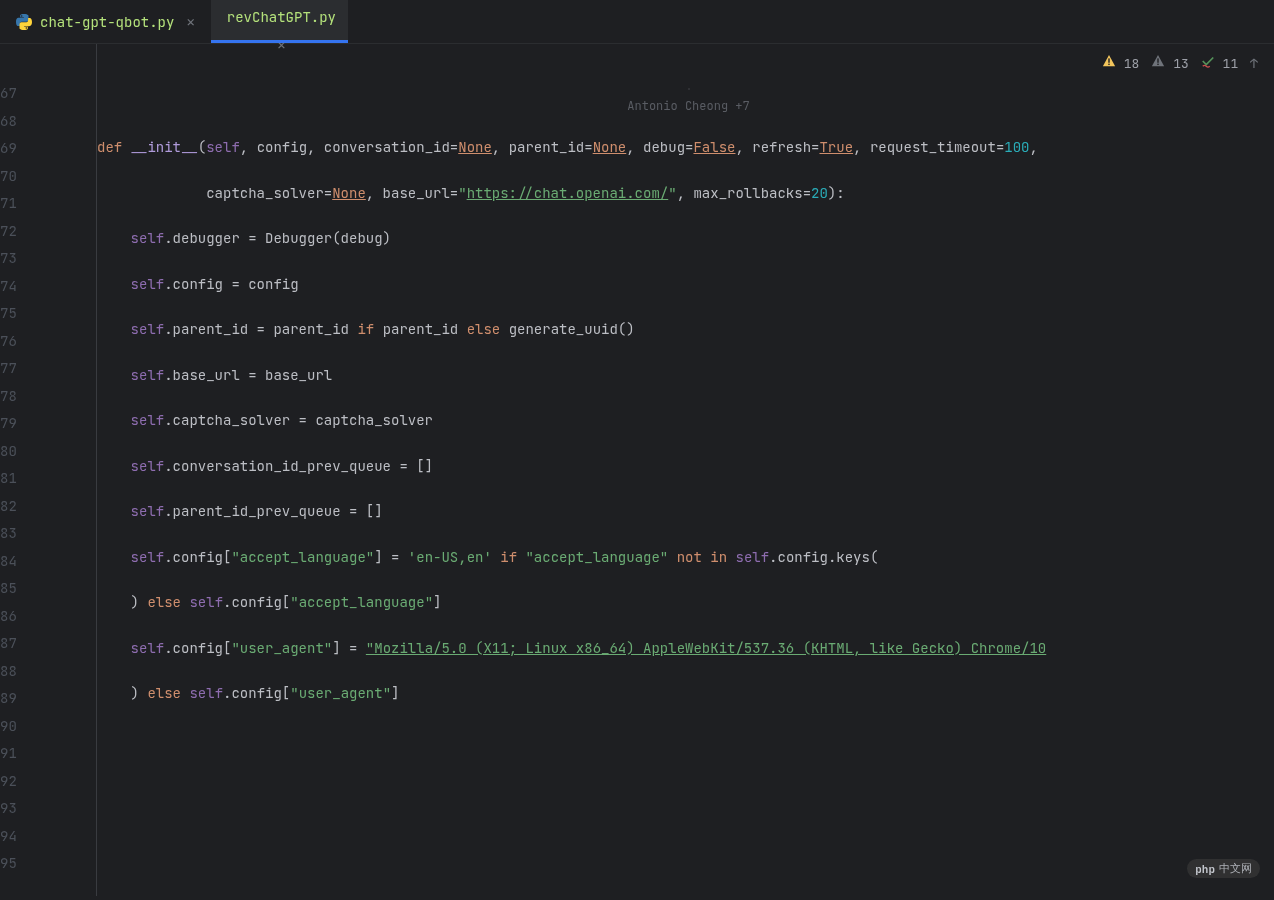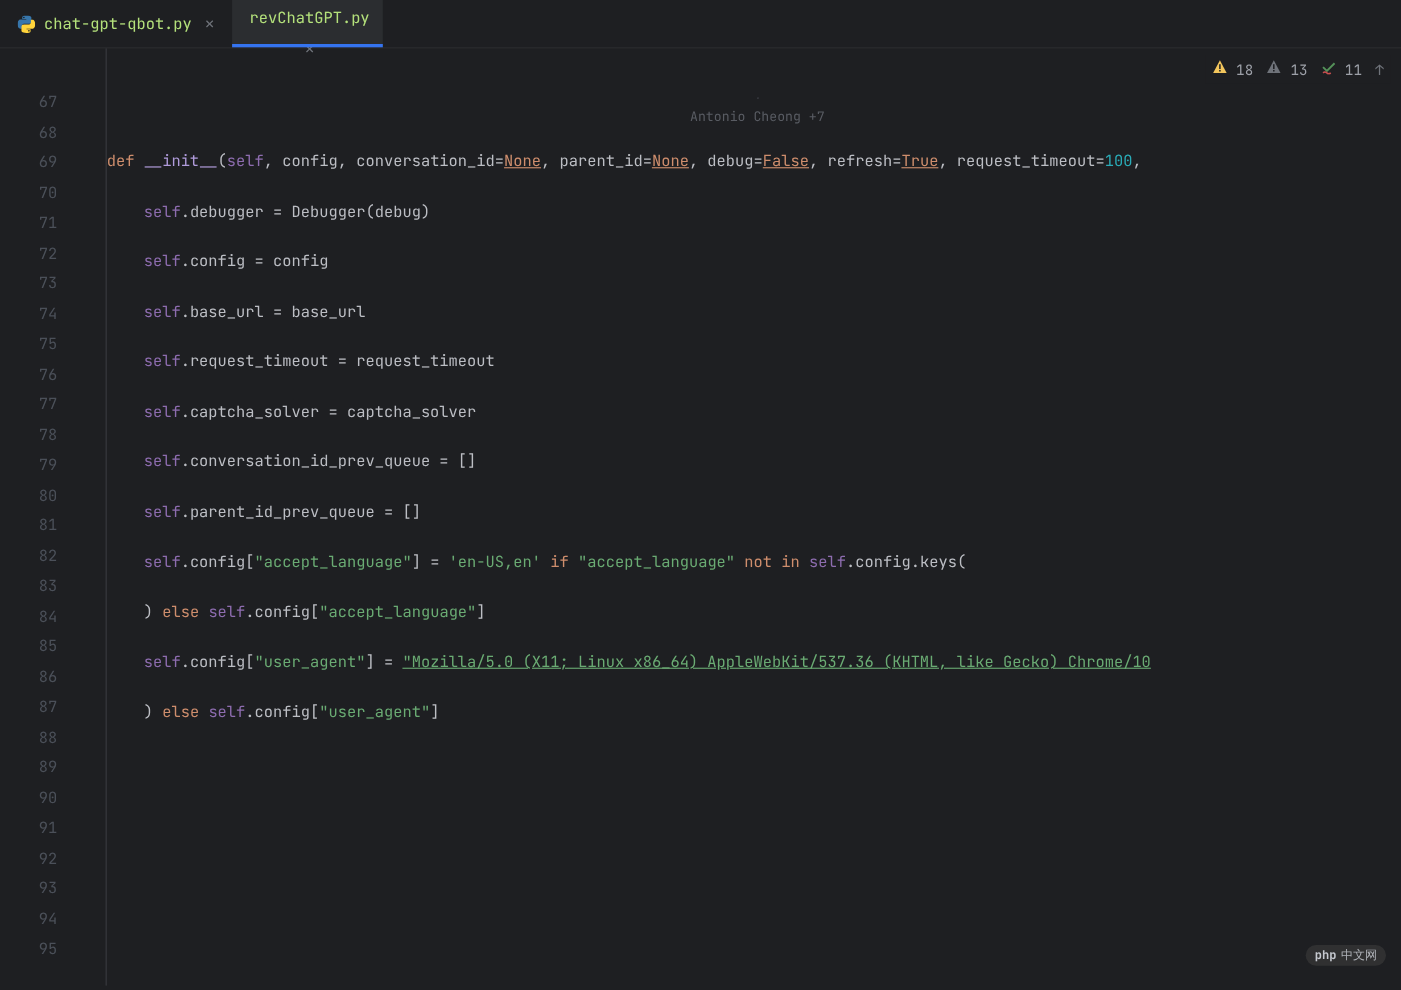--- a/index.html
+++ b/index.html
@@ -39,21 +39,20 @@
 .tab-label { color: #b4e17b; }
 .tab.inactive .tab-label { color: #b4e17b; }
 .close-x { color: #6f737a; font-size: 14px; padding: 2px 4px; }
 .editor {
   display: flex;
   height: calc(100% - 48px);
   position: relative;
 }
 .gutter {
   width: 70px;
-  text-align: right;
   color: #4b5059;
   padding-right: 18px;
   user-select: none;
   padding-top: 36px;
 }
 .border-line {
   width: 1px;
   background: #393b40;
   margin-left: 26px;
 }
@@ -191,24 +190,25 @@
   <div class="code-area">
     <div class="author-line">
       <svg class="author-icon" viewBox="0 0 16 16">
           <circle cx="5" cy="5" r="2.5"></circle>
           <circle cx="11" cy="5" r="2.5"></circle>
           <path d="M1 14c0-2.5 2-4 4-4s4 1.5 4 4M7 14c0-2.5 2-4 4-4s4 1.5 4 4"></path>
         </svg>
       <span>Antonio Cheong +7</span>
     </div>
 <div class="code-line"><span class="kw">def</span> <span class="fn">__init__</span><span class="op">(</span><span class="self">self</span><span class="param">, config, conversation_id=</span><span class="none">None</span><span class="param">, parent_id=</span><span class="none">None</span><span class="param">, debug=</span><span class="none">False</span><span class="param">, refresh=</span><span class="none">True</span><span class="param">, request_timeout=</span><span class="num">100</span><span class="param">,</span></div>
+<div class="code-line"><span>             captcha_solver=</span><span class="none">None</span><span>, base_url=</span><span class="str">"</span><span class="strlink">https://chat.openai.com/</span><span class="str">"</span><span>, max_rollbacks=</span><span class="num">20</span><span>):</span></div>
 <div class="code-line">    <span class="self">self</span><span>.debugger = Debugger(debug)</span></div>
 <div class="code-line">    <span class="self">self</span><span>.config = config</span></div>
+<div class="code-line">    <span class="self">self</span><span>.parent_id = parent_id </span><span class="kw">if</span><span> parent_id </span><span class="kw">else</span><span> generate_uuid()</span></div>
 <div class="code-line">    <span class="self">self</span><span>.base_url = base_url</span></div>
-<div class="code-line">    <span class="self">self</span><span>.request_timeout = request_timeout</span></div>
 <div class="code-line">    <span class="self">self</span><span>.captcha_solver = captcha_solver</span></div>
 <div class="code-line">    <span class="self">self</span><span>.conversation_id_prev_queue = []</span></div>
 <div class="code-line">    <span class="self">self</span><span>.parent_id_prev_queue = []</span></div>
 <div class="code-line">    <span class="self">self</span><span>.config[</span><span class="str">"accept_language"</span><span>] = </span><span class="str">'en-US,en'</span><span> </span><span class="kw">if</span><span> </span><span class="str">"accept_language"</span><span> </span><span class="kw">not in</span><span> </span><span class="self">self</span><span>.config.keys(</span></div>
 <div class="code-line">    <span>) </span><span class="kw">else</span><span> </span><span class="self">self</span><span>.config[</span><span class="str">"accept_language"</span><span>]</span></div>
 <div class="code-line">    <span class="self">self</span><span>.config[</span><span class="str">"user_agent"</span><span>] = </span><span class="strlink">"Mozilla/5.0 (X11; Linux x86_64) AppleWebKit/537.36 (KHTML, like Gecko) Chrome/10</span></div>
 <div class="code-line">    <span>) </span><span class="kw">else</span><span> </span><span class="self">self</span><span>.config[</span><span class="str">"user_agent"</span><span>]</span></div>
 
 
 

